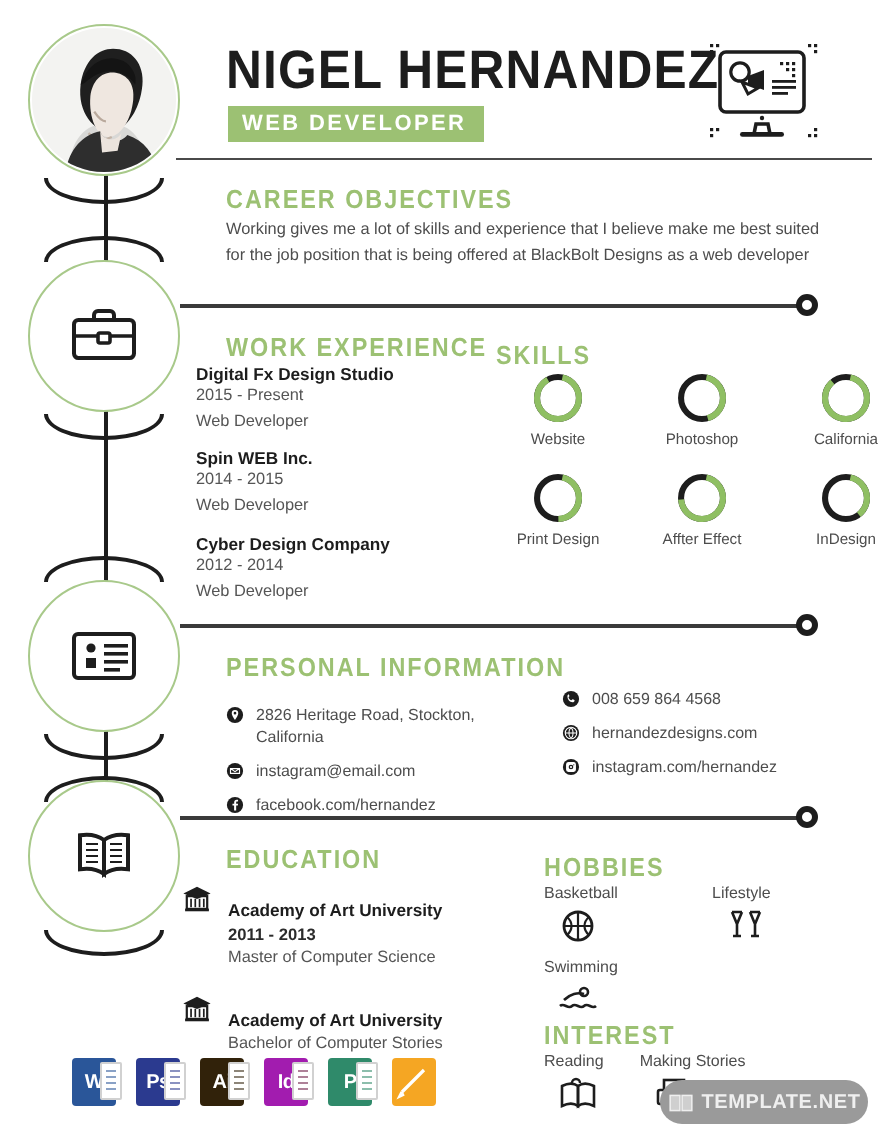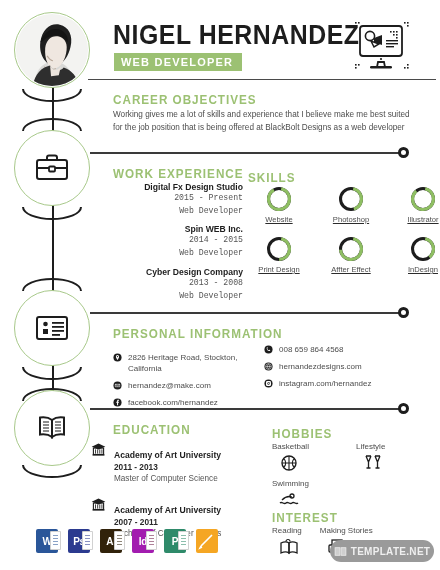--- a/index.html
+++ b/index.html
@@ -53,31 +53,31 @@
     border:3px solid #1d1d1d; background:#fff;
   }
 
   
   .shead {
     color:#9cc173; font-size:13px; font-weight:800; letter-spacing:1.1px;
     transform: scaleX(0.9); transform-origin:left center; white-space:nowrap;
   }
   .body-txt { font-size:8.2px; line-height:1.62; color:#4d4d4d; }
   .job-title { font-size:8.6px; font-weight:700; color:#1d1d1d; }
-  .job-meta { font-size:8.2px; color:#555; line-height:1.55;font-family:Liberation Mono, monospace; }
+  .job-meta { font-size:8.2px; color:#555; line-height:1.55; }
 
   .abs { position:absolute; }
 
   
   .skill-grid {
     position:absolute; display:grid;
     grid-template-columns: repeat(3, 62px);
     grid-auto-rows: 48px; column-gap: 10px; row-gap: 2px;
   }
-  .skill { display:flex; flex-direction:column; align-items:center;text-decoration:underline; }
+  .skill { display:flex; flex-direction:column; align-items:center; }
   .ring { width:26px; height:26px; }
   .skill-label { font-size:7.6px; color:#4d4d4d; margin-top:3px; white-space:nowrap; }
 
   
   .ci { display:flex; align-items:flex-start; margin-bottom:6px; }
   .ci .dot { width:9px; height:9px; margin-right:6px; flex:0 0 9px; margin-top:1px; }
   .ci .txt { font-size:8px; color:#4d4d4d; line-height:1.38; }
 
   
   .edu-item { display:flex; align-items:flex-start; margin-bottom:10px; }
@@ -201,34 +201,34 @@
       <rect x="16" y="17.5" width="6" height="5" rx="1" fill="none" stroke="#1d1d1d" stroke-width="1.8"></rect>
       <path d="M4 19h12M22 19h12" stroke="#1d1d1d" stroke-width="1.8"></path>
     </svg>
   </div>
   <div class="cap bot" style="top:194px;"></div>
 
   <div class="hrule" style="left:90px; top:152px; width:310px;"></div>
   <div class="enddot" style="left:398px; top:147px;"></div>
 
   <div class="abs shead" style="left:113px; top:166px;">WORK EXPERIENCE</div>
-  <div class="abs" id="work-list" style="left:113px; top:182px; width:130px;text-align:right;">
+  <div class="abs" id="work-list" style="left:98px; top:182px; width:130px;">
       <div style="margin-bottom: 7px;">
         <div class="job-title">Digital Fx Design Studio</div>
         <div class="job-meta">2015 - Present</div>
         <div class="job-meta">Web Developer</div>
       </div>
       <div style="margin-bottom: 7px;">
         <div class="job-title">Spin WEB Inc.</div>
         <div class="job-meta">2014 - 2015</div>
         <div class="job-meta">Web Developer</div>
       </div>
       <div style="margin-bottom: 7px;">
         <div class="job-title">Cyber Design Company</div>
-        <div class="job-meta">2013 - 2008</div>
+        <div class="job-meta">2012 - 2014</div>
         <div class="job-meta">Web Developer</div>
       </div>
     </div>
 
   <div class="abs shead" style="left:248px; top:170px;">SKILLS</div>
   <div class="skill-grid" id="skill-grid" style="left:248px; top:186px;">
       <div class="skill">
         <svg viewBox="0 0 36 36" class="ring">
           <circle cx="18" cy="18" r="14.5" fill="none" stroke="#1d1d1d" stroke-width="4.2"></circle>
           <circle cx="18" cy="18" r="14.5" fill="none" stroke="#8fbf63" stroke-width="4.2" stroke-dasharray="80.17344451961152 91.106186954104" transform="rotate(-78 18 18)"></circle>
@@ -240,21 +240,21 @@
           <circle cx="18" cy="18" r="14.5" fill="none" stroke="#1d1d1d" stroke-width="4.2"></circle>
           <circle cx="18" cy="18" r="14.5" fill="none" stroke="#8fbf63" stroke-width="4.2" stroke-dasharray="38.26459852072368 91.106186954104" transform="rotate(-78 18 18)"></circle>
         </svg>
         <div class="skill-label">Photoshop</div>
       </div>
       <div class="skill">
         <svg viewBox="0 0 36 36" class="ring">
           <circle cx="18" cy="18" r="14.5" fill="none" stroke="#1d1d1d" stroke-width="4.2"></circle>
           <circle cx="18" cy="18" r="14.5" fill="none" stroke="#8fbf63" stroke-width="4.2" stroke-dasharray="77.4402589109884 91.106186954104" transform="rotate(-78 18 18)"></circle>
         </svg>
-        <div class="skill-label">Illustrator</div>
+        <div class="skill-label">California</div>
       </div>
       <div class="skill">
         <svg viewBox="0 0 36 36" class="ring">
           <circle cx="18" cy="18" r="14.5" fill="none" stroke="#1d1d1d" stroke-width="4.2"></circle>
           <circle cx="18" cy="18" r="14.5" fill="none" stroke="#8fbf63" stroke-width="4.2" stroke-dasharray="41.90884599888785 91.106186954104" transform="rotate(-78 18 18)"></circle>
         </svg>
         <div class="skill-label">Print Design</div>
       </div>
       <div class="skill">
         <svg viewBox="0 0 36 36" class="ring">
@@ -302,33 +302,33 @@
         </svg>
         <div class="txt">2826 Heritage Road, Stockton, California</div>
       </div>
       <div class="ci">
         <svg viewBox="0 0 20 20" class="dot">
           <circle cx="10" cy="10" r="9" fill="#1d1d1d"></circle>
           <g fill="#fff">
             <path d="M5 7.3h10v5.4H5zm0 0l5 3.4 5-3.4" fill="none" stroke="#fff" stroke-width="1.3"></path>
           </g>
         </svg>
-        <div class="txt">hernandez@make.com</div>
+        <div class="txt">instagram@email.com</div>
       </div>
       <div class="ci">
         <svg viewBox="0 0 20 20" class="dot">
           <circle cx="10" cy="10" r="9" fill="#1d1d1d"></circle>
           <g fill="#fff">
             <path d="M11.3 16V10.6h1.8l.3-2.1h-2.1V7.1c0-.6.2-1 1-1h1.1V4.2c-.2 0-.9-.1-1.6-.1-1.6 0-2.7 1-2.7 2.8v1.6H7.2v2.1H9V16z"></path>
           </g>
         </svg>
         <div class="txt">facebook.com/hernandez</div>
       </div>
     </div>
-  <div class="abs" id="contact-right" style="left:264px; top:344px; width:160px;">
+  <div class="abs" id="contact-right" style="left:281px; top:344px; width:160px;">
       <div class="ci">
         <svg viewBox="0 0 20 20" class="dot">
           <circle cx="10" cy="10" r="9" fill="#1d1d1d"></circle>
           <g fill="#fff">
             <path d="M7 4.6c.5 0 1.3 1.8 1.3 2.2 0 .5-1 .9-1 1.4 0 1 2.1 3.1 3.1 3.1.5 0 .9-1 1.4-1 .4 0 2.2.8 2.2 1.3 0 1-1.2 2-2.2 2C8.5 13.6 6 11 6 6.8c0-1 1-2.2 1-2.2z"></path>
           </g>
         </svg>
         <div class="txt">008 659 864 4568</div>
       </div>
       <div class="ci">
@@ -388,21 +388,20 @@
         <svg viewBox="0 0 20 20" class="edu-ico">
           <path d="M2 8l8-4 8 4-8 3.2z" fill="#1d1d1d"></path>
           <rect x="4" y="9.5" width="12" height="7.5" fill="none" stroke="#1d1d1d" stroke-width="1.3"></rect>
           <g stroke="#1d1d1d" stroke-width="1">
             <path d="M6.5 11v5M9 11v5M11.5 11v5M14 11v5"></path>
           </g>
           <rect x="3" y="16.8" width="14" height="1.6" fill="#1d1d1d"></rect>
         </svg>
         <div>
           <div class="edu-school">Academy of Art University</div>
-          <div class="edu-years">2007 - 2011</div>
           <div class="edu-deg">Bachelor of Computer Stories</div>
         </div>
       </div>
     </div>
 
   <div class="abs shead" style="left:272px; top:426px;">HOBBIES</div>
   <div class="hob-grid" id="hob-grid" style="left:272px; top:442px;">
       <div class="hob">
         <div class="hob-label">Basketball</div>
         <svg viewBox="0 0 22 20" class="hob-ico">

